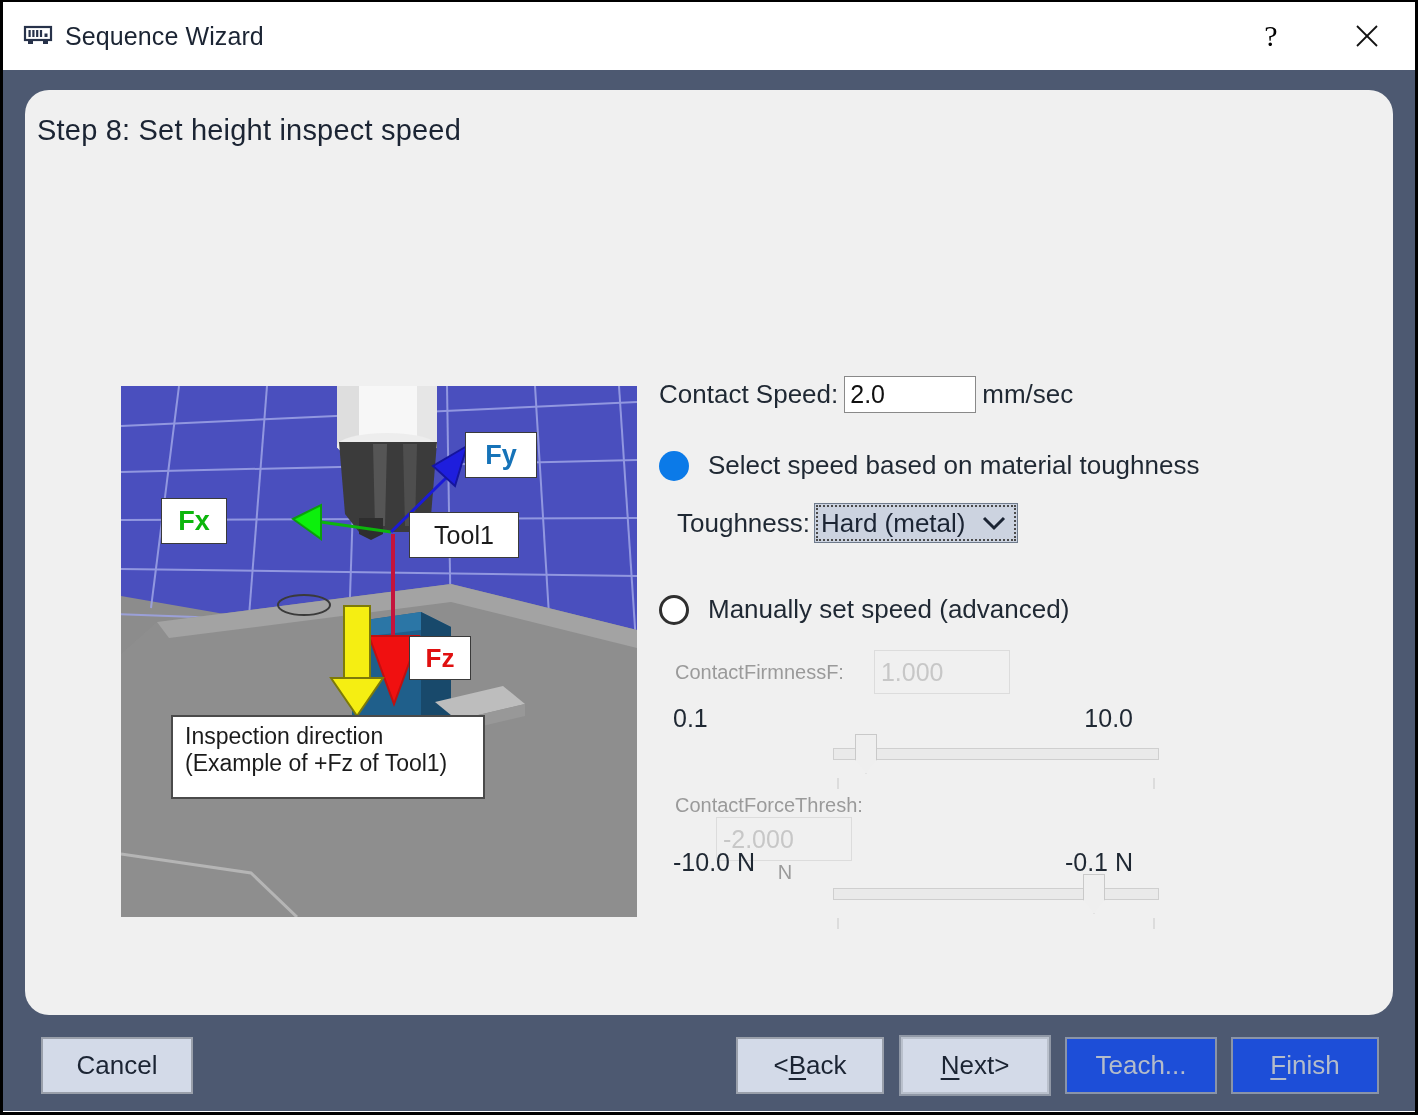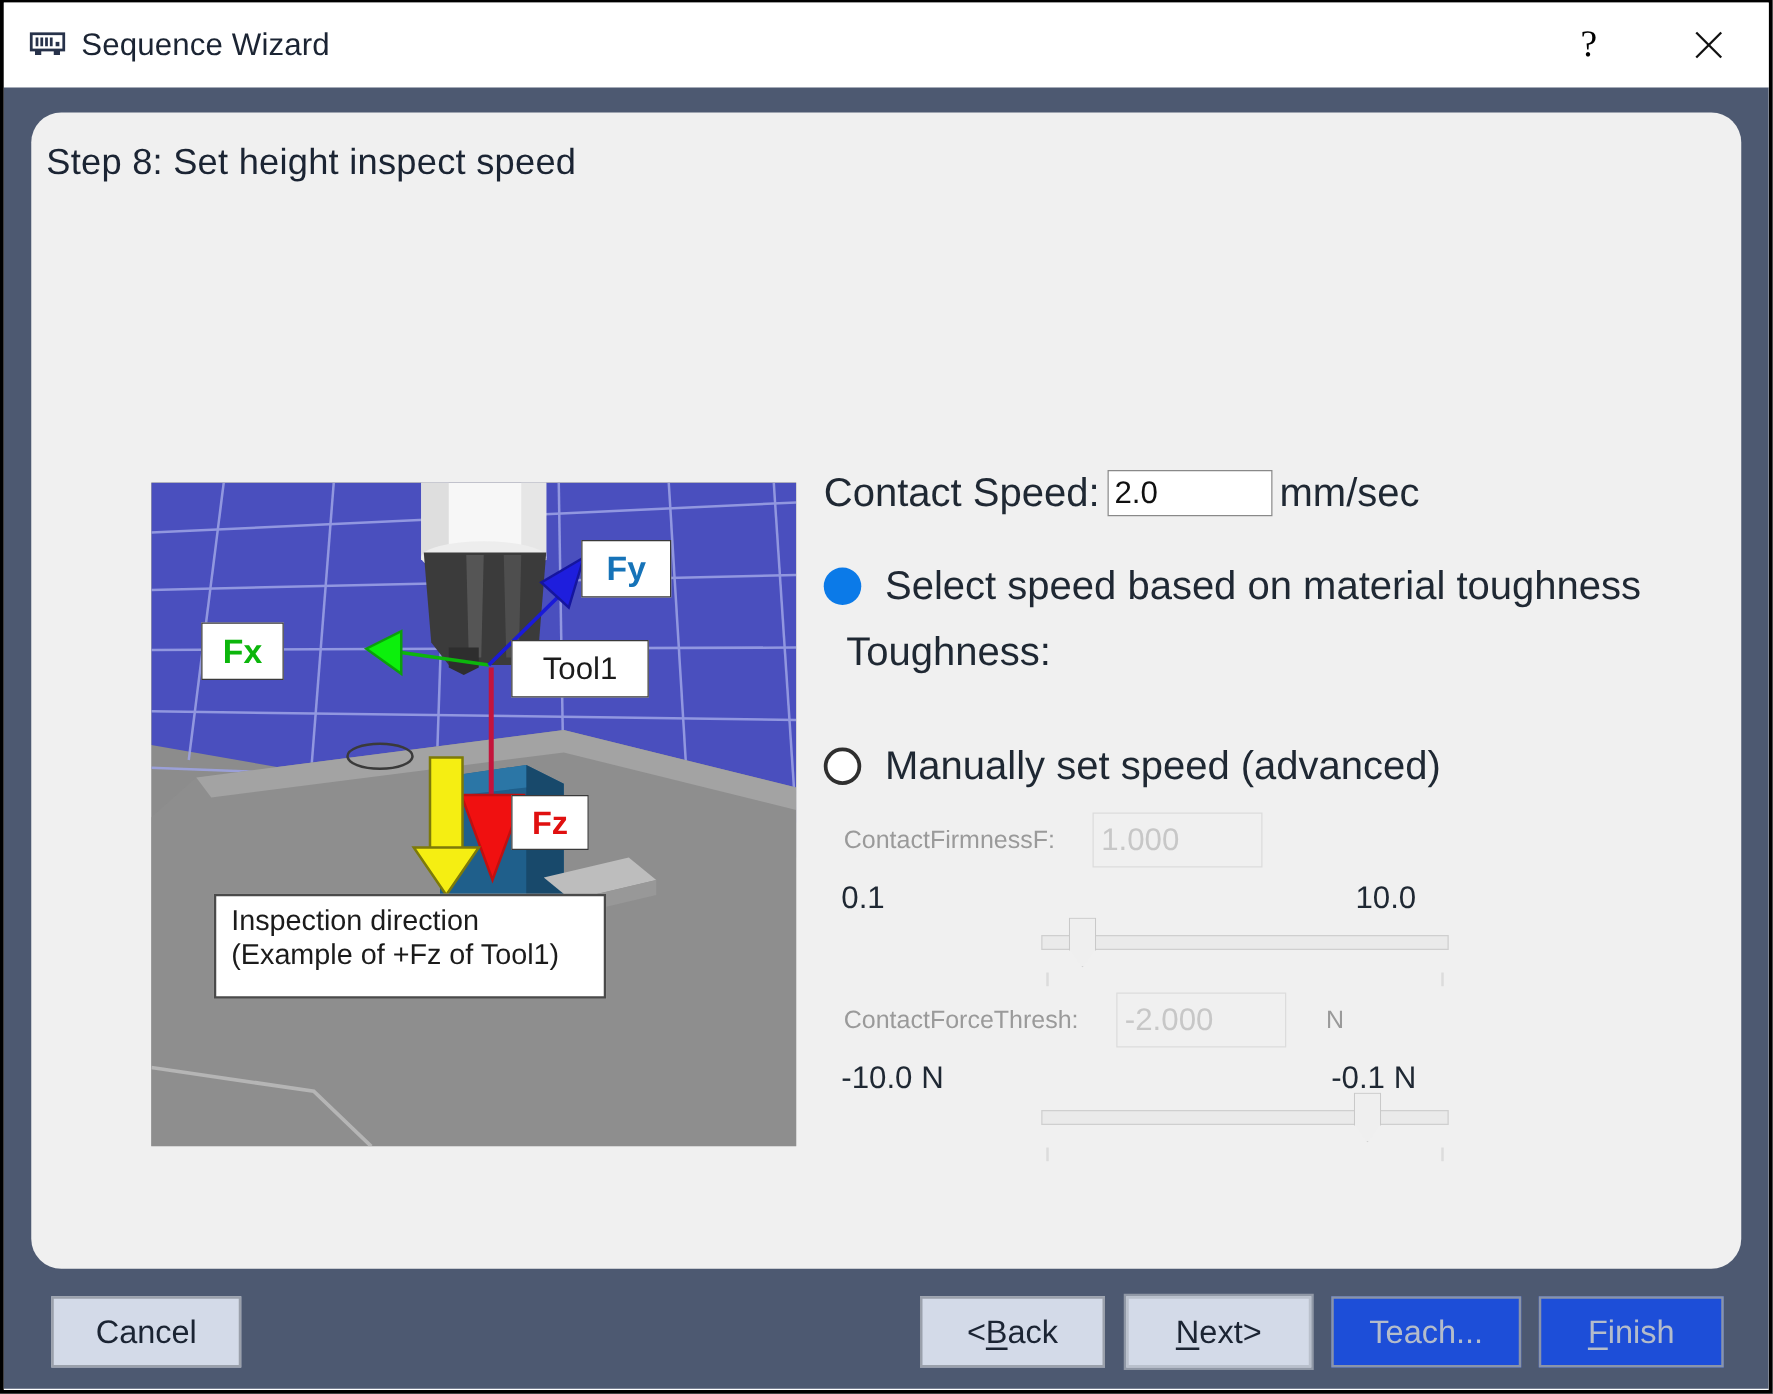--- a/index.html
+++ b/index.html
@@ -116,21 +116,21 @@
     display: block; padding: 6px 10px 0 12px;
     line-height: 1.17;
     border: 2px solid #4a4a4a;
   }
 
   
   .form { position: absolute; left: 634px; top: 0; width: 700px; }
 
   .row { position: absolute; display: flex; align-items: center; }
 
-  .lbl { color: #1f2833; font-size: 32px; white-space: nowrap; }
+  .lbl { color: #1f2833; font-size: 26px; white-space: nowrap; }
   .lbl-dim { color: #9a9a9a; font-size: 20px; white-space: nowrap; }
 
   .txtbox {
     width: 132px; height: 37px;
     background: #ffffff;
     border: 1px solid #898989;
     font-size: 25px;
     color: #101010;
     padding: 0 5px;
     display: flex; align-items: center;
@@ -318,20 +318,28 @@
           <span class="lbl" style="margin-left:6px;">mm/sec</span>
         </div>
 
         <div class="row" style="left:0; top:360px; gap:0;">
           <span class="radio radio-on"></span>
           <span class="lbl" style="margin-left:19px;">Select speed based on material toughness</span>
         </div>
 
         <div class="row" style="left:18px; top:413px; gap:0;">
           <span class="lbl">Toughness:</span>
+          <span class="combo" style="margin-left:4px;">
+            <span class="combo-text">Hard (metal)</span>
+            <span class="combo-arrow">
+              <svg width="26" height="16" viewBox="0 0 26 16">
+                <polyline points="3,3 13,13 23,3" fill="none" stroke="#1b2433" stroke-width="3"></polyline>
+              </svg>
+            </span>
+          </span>
         </div>
 
         <div class="row" style="left:0; top:504px; gap:0;align-items:center;">
           <span class="radio radio-off"></span>
           <span class="lbl" style="margin-left:19px;">Manually set speed (advanced)</span>
         </div>
 
         <div class="row" style="left:16px; top:560px; gap:0;">
           <span class="lbl-dim">ContactFirmnessF:</span>
           <span class="txtbox-dim" style="margin-left:30px;">1.000</span>
@@ -340,21 +348,21 @@
           <span class="minmax-txt">0.1</span>
           <span class="minmax-txt">10.0</span>
         </div>
         <div class="slider" style="left:174px; top:642px;">
           <div class="s-track"></div>
           <div class="s-thumb" style="left:22px;"></div>
           <div class="s-tick" style="left:4px;"></div>
           <div class="s-tick" style="left:320px;"></div>
         </div>
 
-        <div class="row" style="left:16px; top:704px; gap:0;">
+        <div class="row" style="left:16px; top:704px; gap:0;flex-direction:column;">
           <span class="lbl-dim">ContactForceThresh:</span>
           <span class="txtbox-dim" style="margin-left:30px;">-2.000</span>
           <span class="lbl-dim" style="margin-left:32px;">N</span>
         </div>
         <div class="s-minmax" style="left:14px; top:746px; width:460px;">
           <span class="minmax-txt">-10.0 N</span>
           <span class="minmax-txt">-0.1 N</span>
         </div>
         <div class="slider" style="left:174px; top:782px;">
           <div class="s-track"></div>

